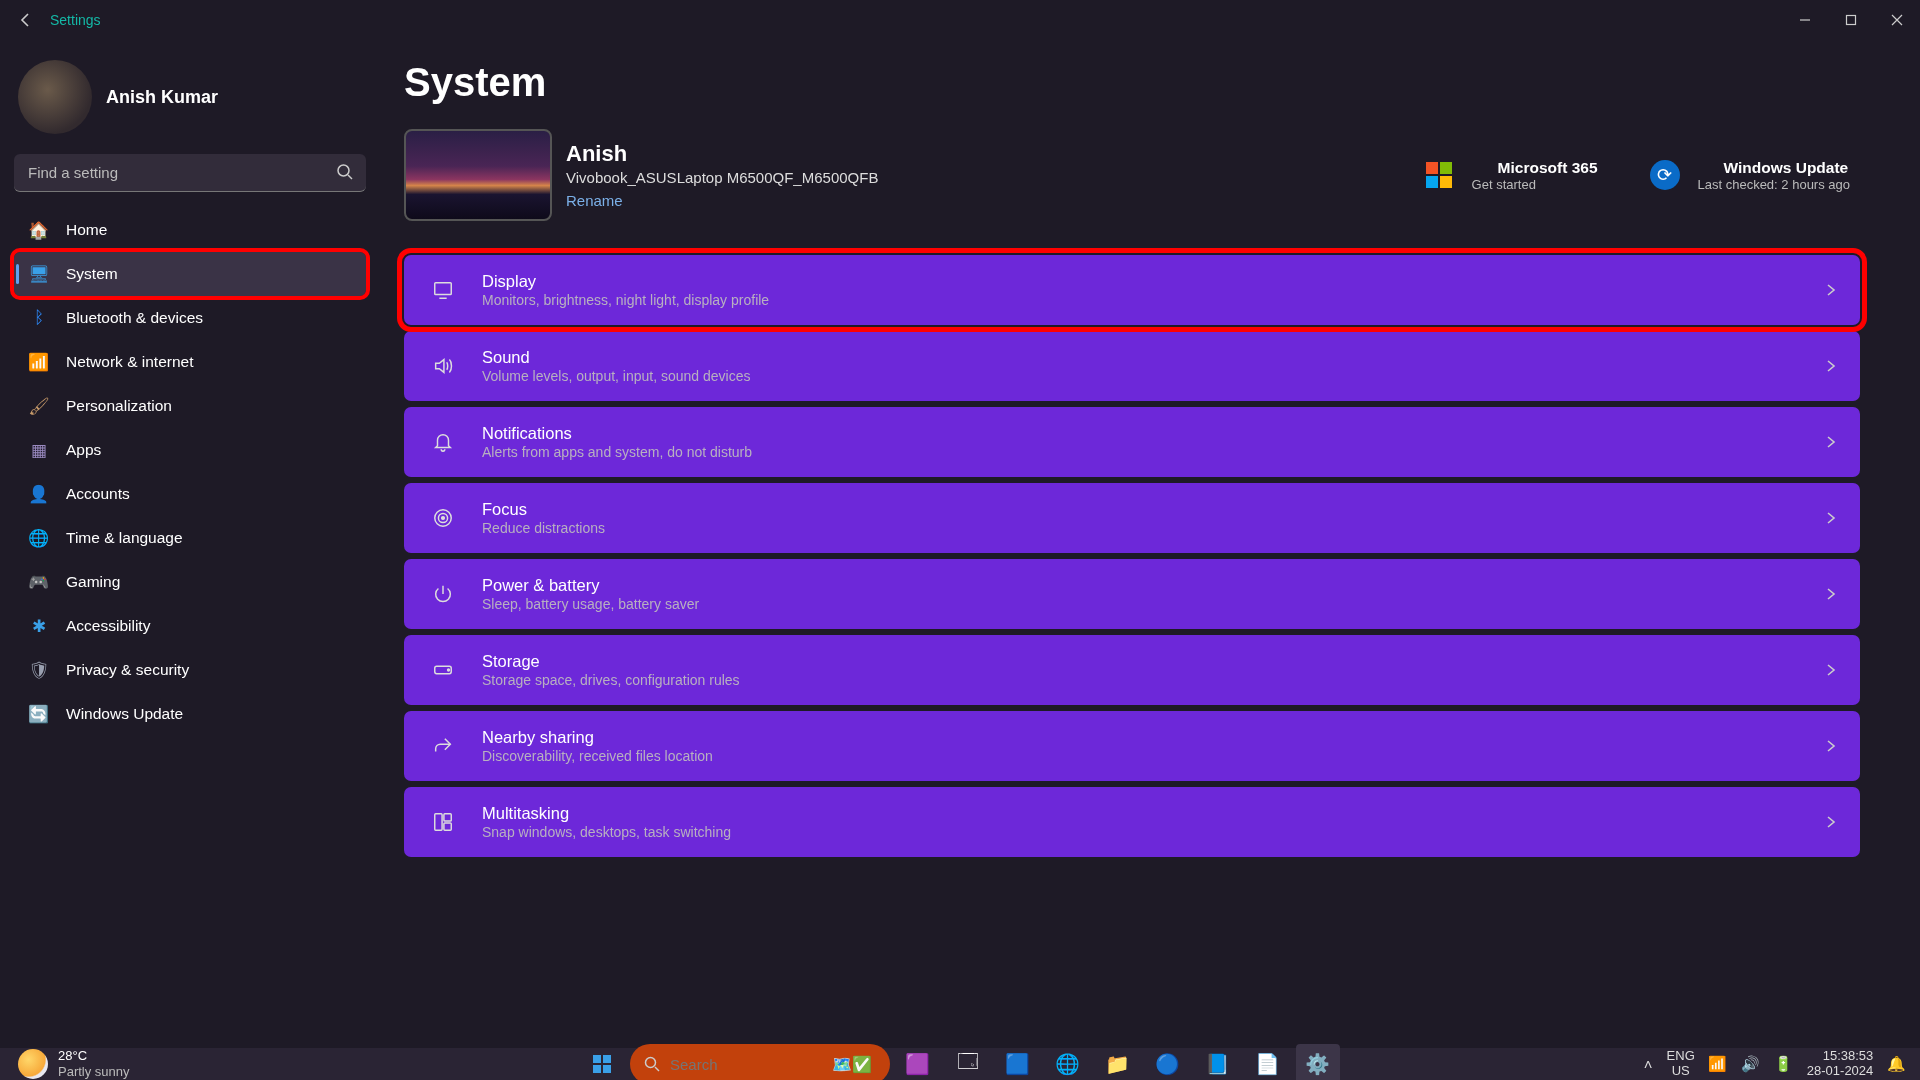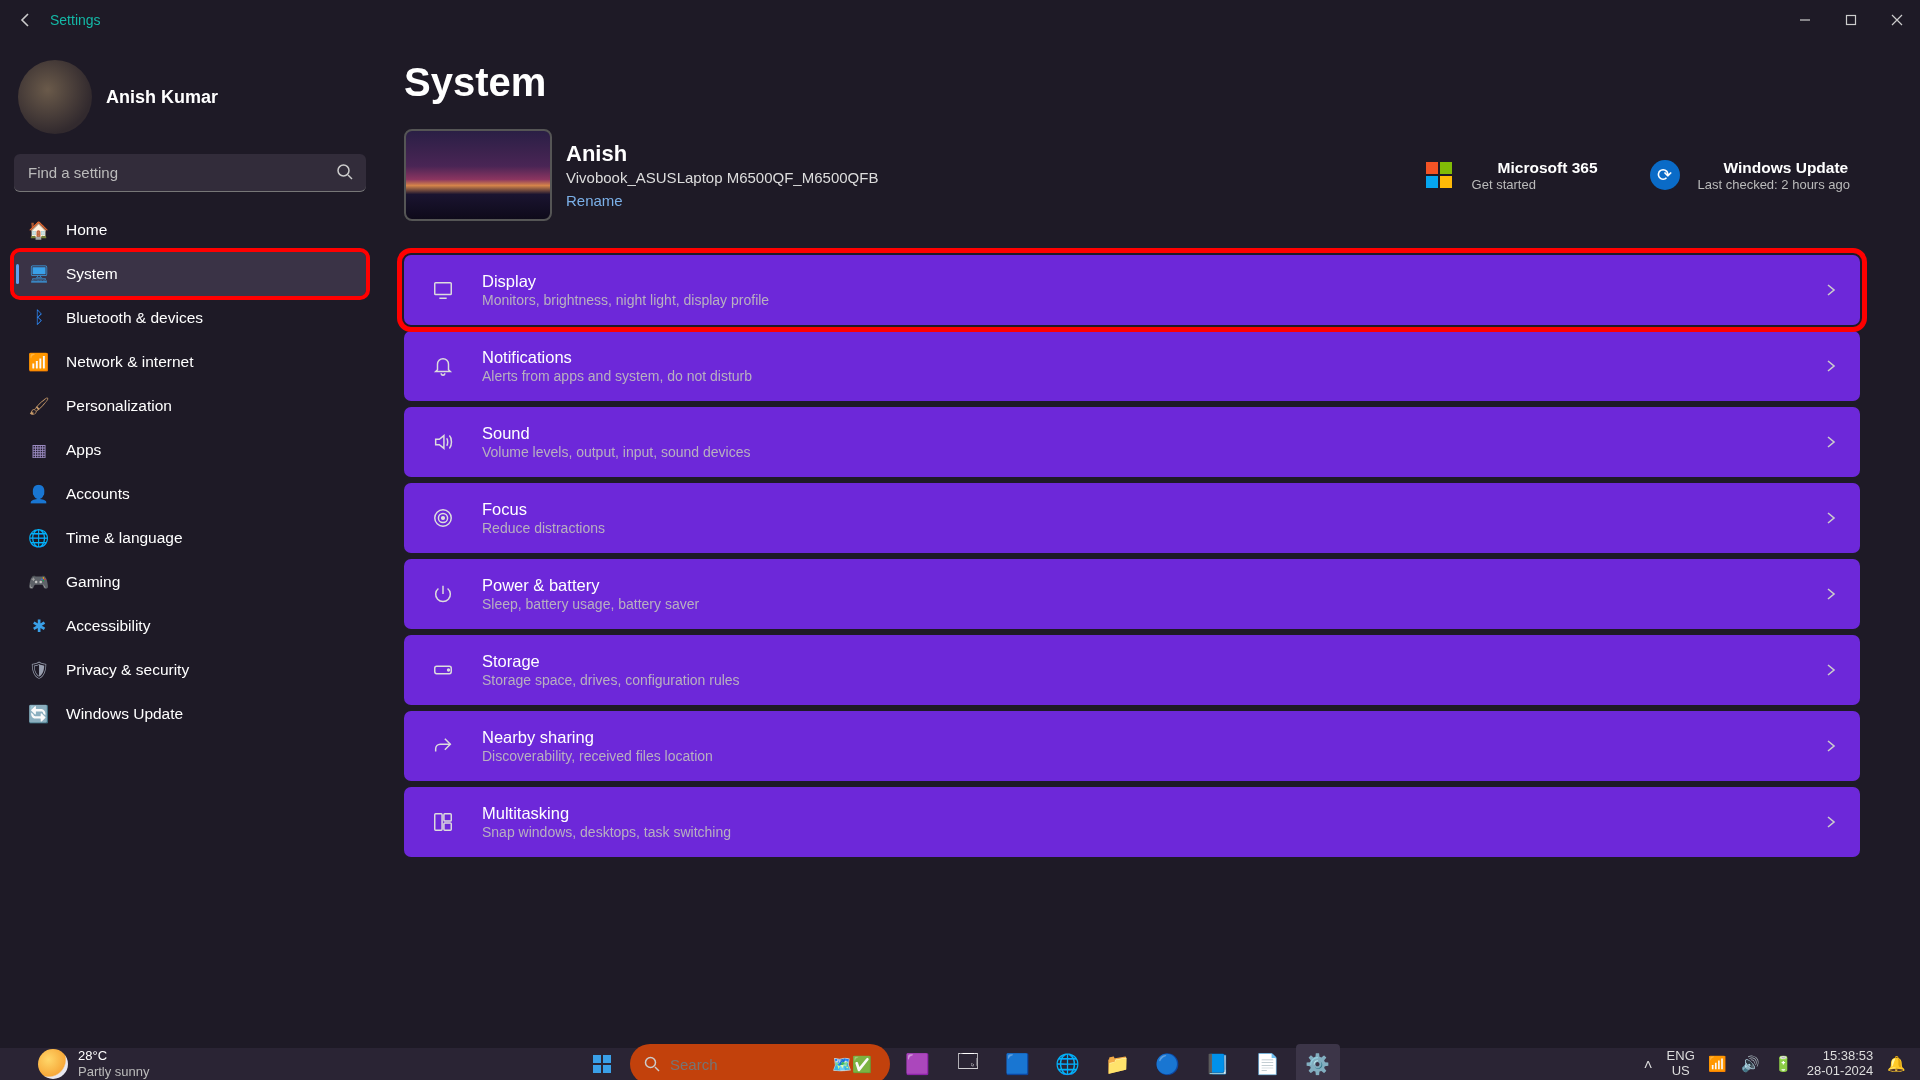--- a/index.html
+++ b/index.html
@@ -54,21 +54,21 @@
 
 .card { background:#6d28d9; border-radius:7px; height:70px; display:flex; align-items:center; padding:0 22px; margin-bottom:6px; cursor:pointer; }
 .card .cicon { width:34px; color:#ddd; display:flex;align-items:center;justify-content:center; }
 .card .ctxt { margin-left:22px; }
 .card .ctitle { font-size:16.5px; }
 .card .csub { font-size:14px; color:#b8b0c0; margin-top:1px; }
 .card .chev { margin-left:auto; color:#ccc; }
 .card.highlight-red { outline:5px solid #ff0000; outline-offset:2px; }
 
 
-.taskbar { position:absolute; bottom:0; left:0; right:0; height:32px; background:#2a2434; display:flex; align-items:center;padding-left:20px; }
+.taskbar { position:absolute; bottom:0; left:0; right:0; height:32px; background:#2a2434; display:flex; align-items:center; }
 .weather { display:flex; align-items:center; gap:10px; padding-left:18px; }
 .wicon { width:30px;height:30px;border-radius:50%;background:radial-gradient(circle at 35% 35%,#ffd76a,#f7a93a 60%,#e8e8f0 65%); }
 .weather .wt { font-size:13px; line-height:1.2; }
 .tbcenter { position:absolute; left:50%; transform:translateX(-50%); display:flex; align-items:center; gap:6px; }
 .tbicon { width:44px; height:40px; display:flex;align-items:center;justify-content:center; border-radius:4px; cursor:pointer; font-size:20px; }
 .tbicon.active { background:#3c3548; }
 .tbsearch { display:flex; align-items:center; gap:10px; background:#c2410c; border-radius:22px; height:40px; padding:0 18px 0 14px; width:260px; color:#ccc; }
 .tbsearch input { background:transparent; border:none; color:#ccc; font-size:15px; width:120px; outline:none; }
 .tbsearch .sright { margin-left:auto; display:flex; gap:4px; font-size:16px; }
 .tray { margin-left:auto; display:flex; align-items:center; gap:14px; padding-right:14px; color:#ddd; font-size:13px; }
@@ -228,45 +228,45 @@
     </div>
     <div class="chev">
             <svg width="14" height="14" viewBox="0 0 14 14">
               <path d="M4 2 L10 7 L4 12" stroke="#ccc" stroke-width="1.6" fill="none"></path>
             </svg>
           </div>
         </div>
         <div class="card">
     <div class="cicon">
             <svg width="22" height="22" viewBox="0 0 24 24" fill="none" stroke="#ddd" stroke-width="1.6">
-              <path d="M6 16V10a6 6 0 1 1 12 0v6l2 2H4l2-2z"></path>
-              <path d="M10 20a2 2 0 0 0 4 0"></path>
-            </svg>
-          </div>
-    <div class="ctxt">
-      <div class="ctitle">Notifications</div>
-      <div class="csub">Alerts from apps and system, do not disturb</div>
-    </div>
-    <div class="chev">
-            <svg width="14" height="14" viewBox="0 0 14 14">
-              <path d="M4 2 L10 7 L4 12" stroke="#ccc" stroke-width="1.6" fill="none"></path>
-            </svg>
-          </div>
-        </div>
-        <div class="card">
-    <div class="cicon">
-            <svg width="22" height="22" viewBox="0 0 24 24" fill="none" stroke="#ddd" stroke-width="1.6">
               <path d="M4 9v6h4l5 4V5l-5 4H4z"></path>
               <path d="M16 8c1.5 1.5 1.5 6.5 0 8"></path>
               <path d="M19 5c3 3 3 11 0 14"></path>
             </svg>
           </div>
     <div class="ctxt">
       <div class="ctitle">Sound</div>
       <div class="csub">Volume levels, output, input, sound devices</div>
+    </div>
+    <div class="chev">
+            <svg width="14" height="14" viewBox="0 0 14 14">
+              <path d="M4 2 L10 7 L4 12" stroke="#ccc" stroke-width="1.6" fill="none"></path>
+            </svg>
+          </div>
+        </div>
+        <div class="card">
+    <div class="cicon">
+            <svg width="22" height="22" viewBox="0 0 24 24" fill="none" stroke="#ddd" stroke-width="1.6">
+              <path d="M6 16V10a6 6 0 1 1 12 0v6l2 2H4l2-2z"></path>
+              <path d="M10 20a2 2 0 0 0 4 0"></path>
+            </svg>
+          </div>
+    <div class="ctxt">
+      <div class="ctitle">Notifications</div>
+      <div class="csub">Alerts from apps and system, do not disturb</div>
     </div>
     <div class="chev">
             <svg width="14" height="14" viewBox="0 0 14 14">
               <path d="M4 2 L10 7 L4 12" stroke="#ccc" stroke-width="1.6" fill="none"></path>
             </svg>
           </div>
         </div>
         <div class="card">
     <div class="cicon">
             <svg width="22" height="22" viewBox="0 0 24 24" fill="none" stroke="#ddd" stroke-width="1.6">

